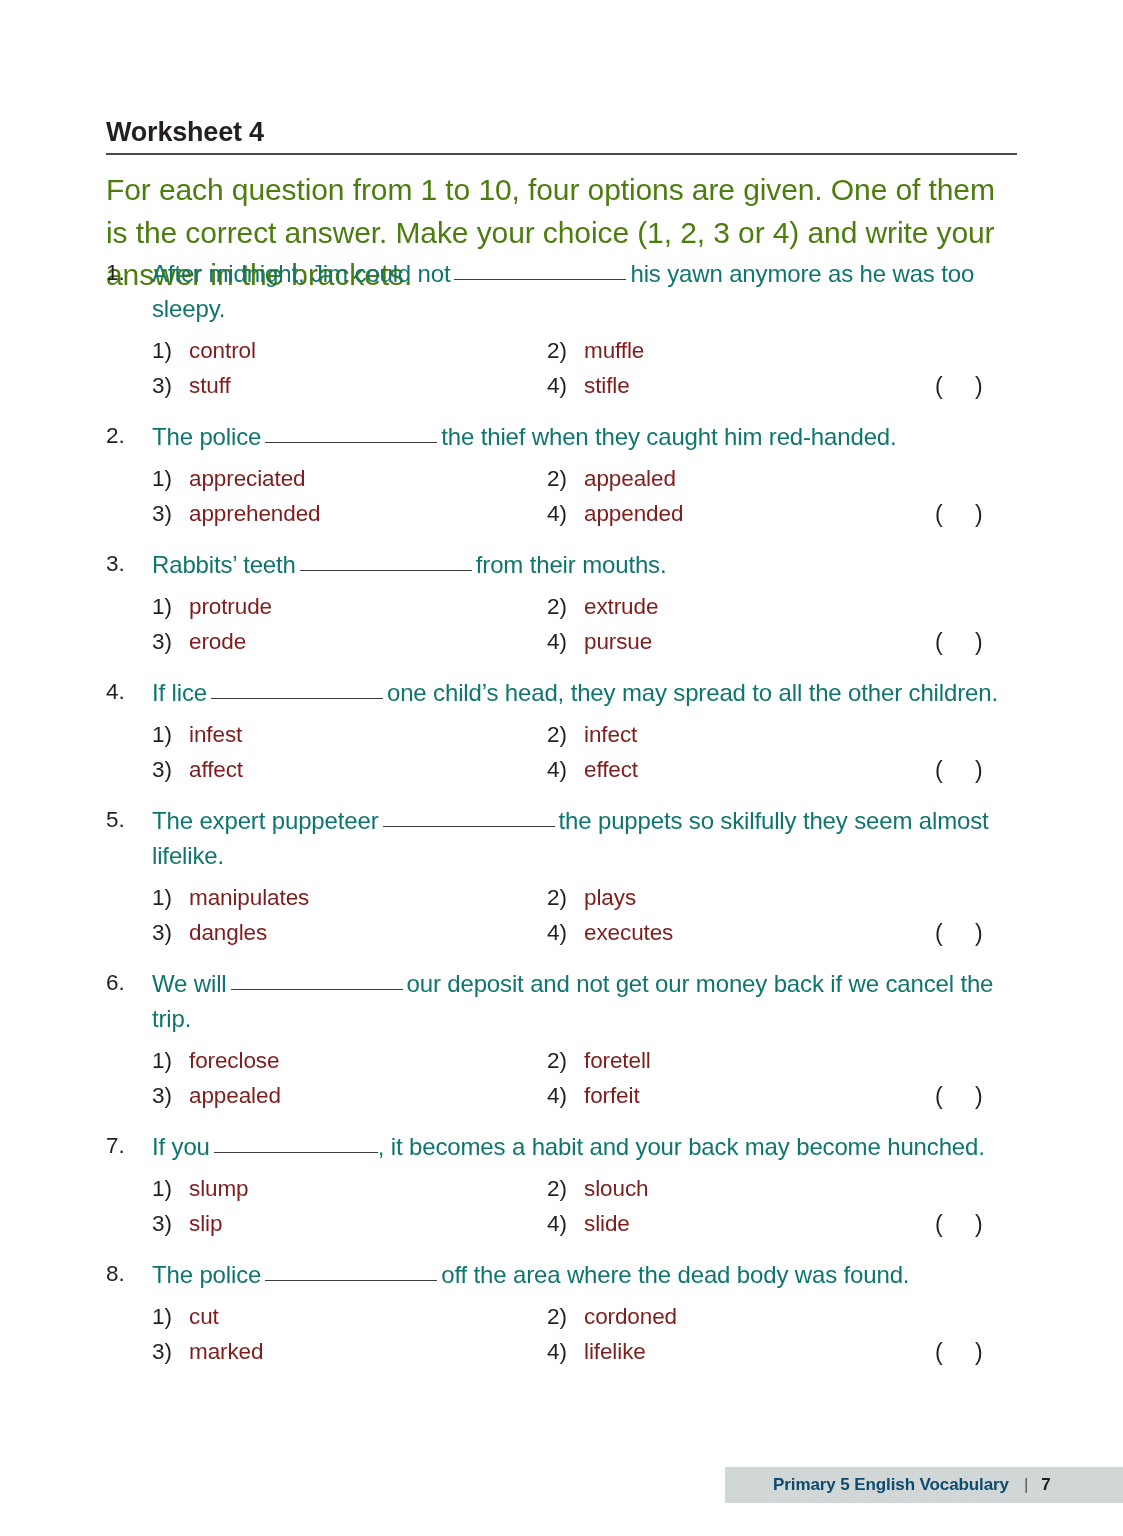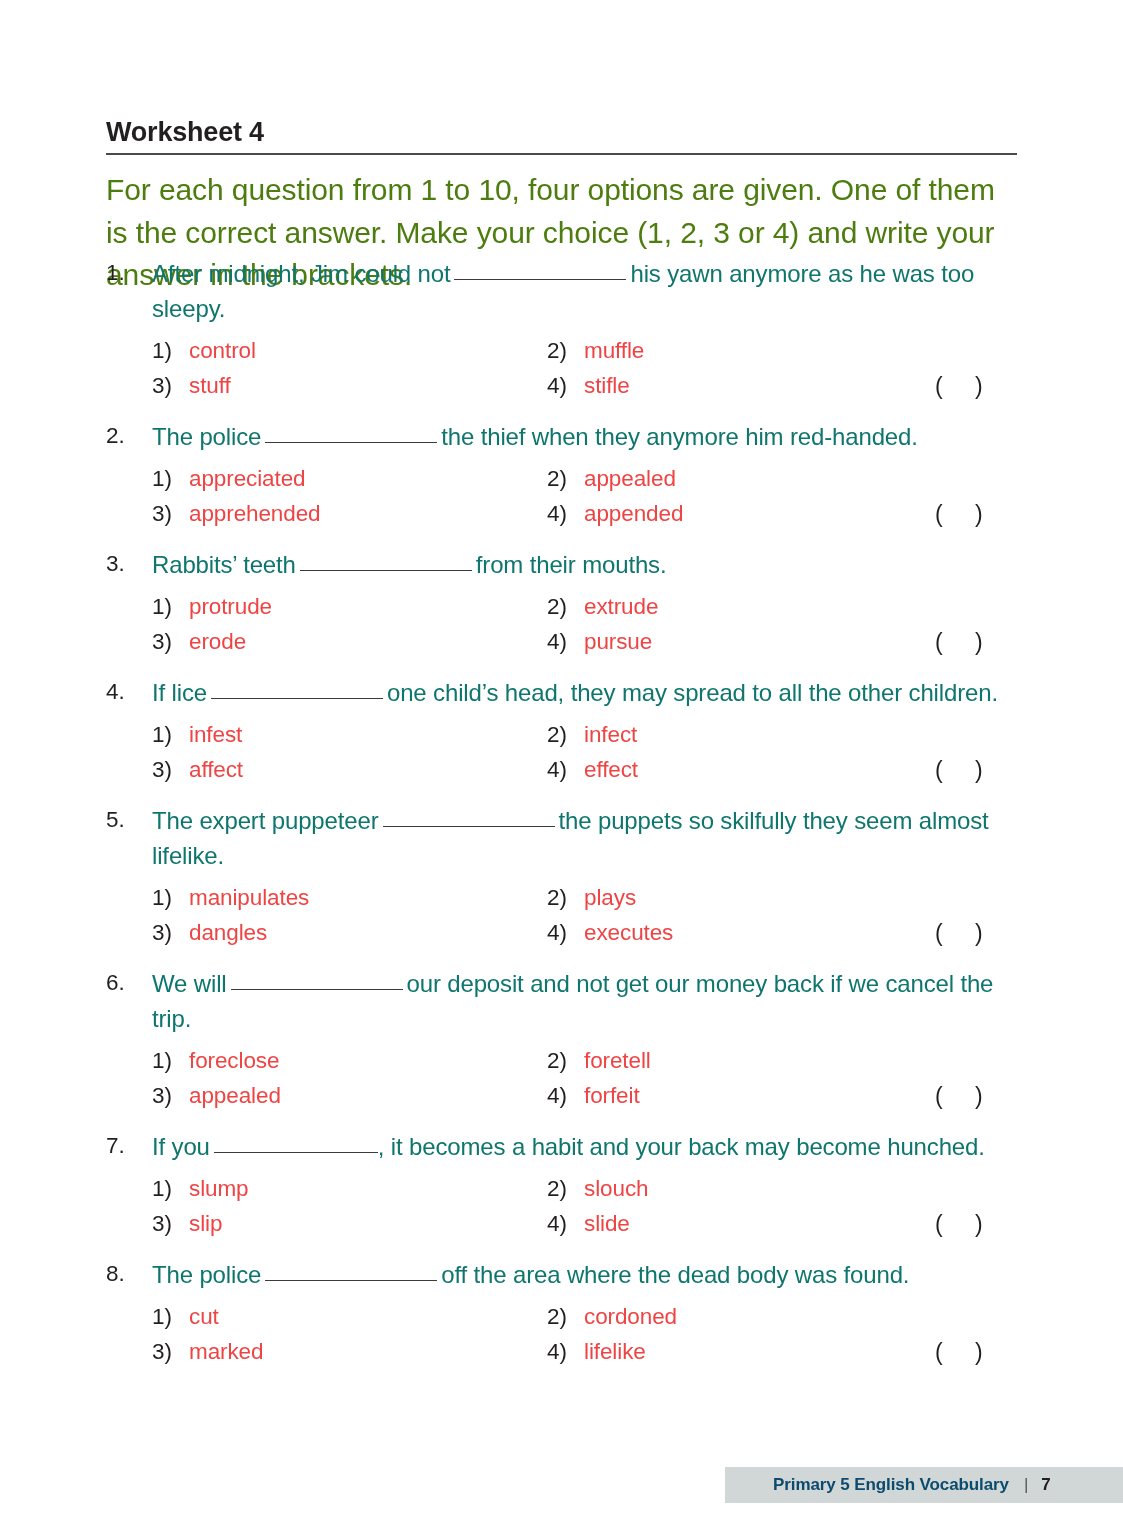--- a/index.html
+++ b/index.html
@@ -115,21 +115,21 @@
   .opt {
     display: flex;
     align-items: flex-start;
   }
   .opt-a { flex: 0 0 395px; }
   .opt-b { flex: 0 0 330px; }
   .opt-key {
     flex: 0 0 37px;
     color: #231f20;
   }
-  .opt-text { color: #ef4444; }
+  .opt-text { color: #7f1d1d; }
 
   .brackets {
     flex: 1 1 auto;
     display: flex;
     justify-content: flex-start;
     padding-left: 58px;
     font-size: 23px;
     color: #231f20;
   }
   .brk-open { display: inline-block; width: 40px; }
@@ -208,21 +208,21 @@
             <div class="brackets">
               <span class="brk-open">(</span>
               <span class="brk-close">)</span>
             </div>
           </div>
         </div>
       </div>
       <div class="question">
         <div class="q-head">
           <div class="q-num">2.</div>
-          <div class="q-stem"><span>The police</span><span class="blank w-std"></span><span>the thief when they anymore him red-handed.</span></div>
+          <div class="q-stem"><span>The police</span><span class="blank w-std"></span><span>the thief when they caught him red-handed.</span></div>
         </div>
         <div class="q-options">
           <div class="opt-row">
             <div class="opt opt-a">
               <span class="opt-key">1)</span>
               <span class="opt-text">appreciated</span>
             </div>
             <div class="opt opt-b">
               <span class="opt-key">2)</span>
               <span class="opt-text">appealed</span>

